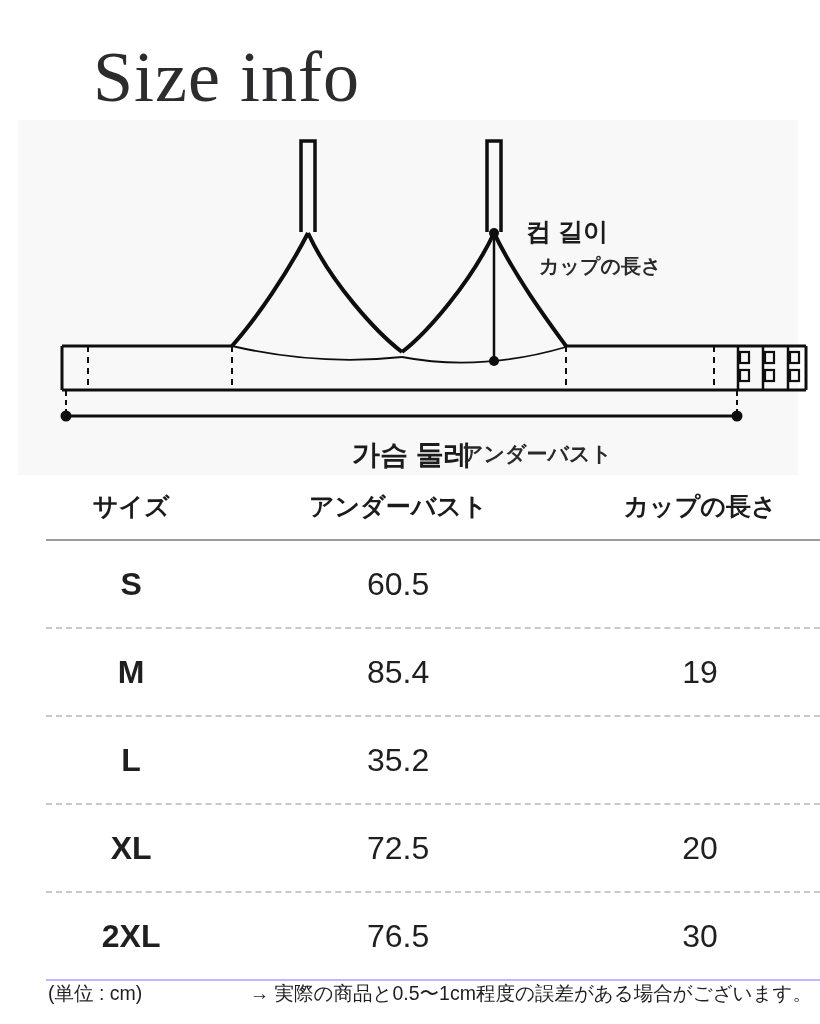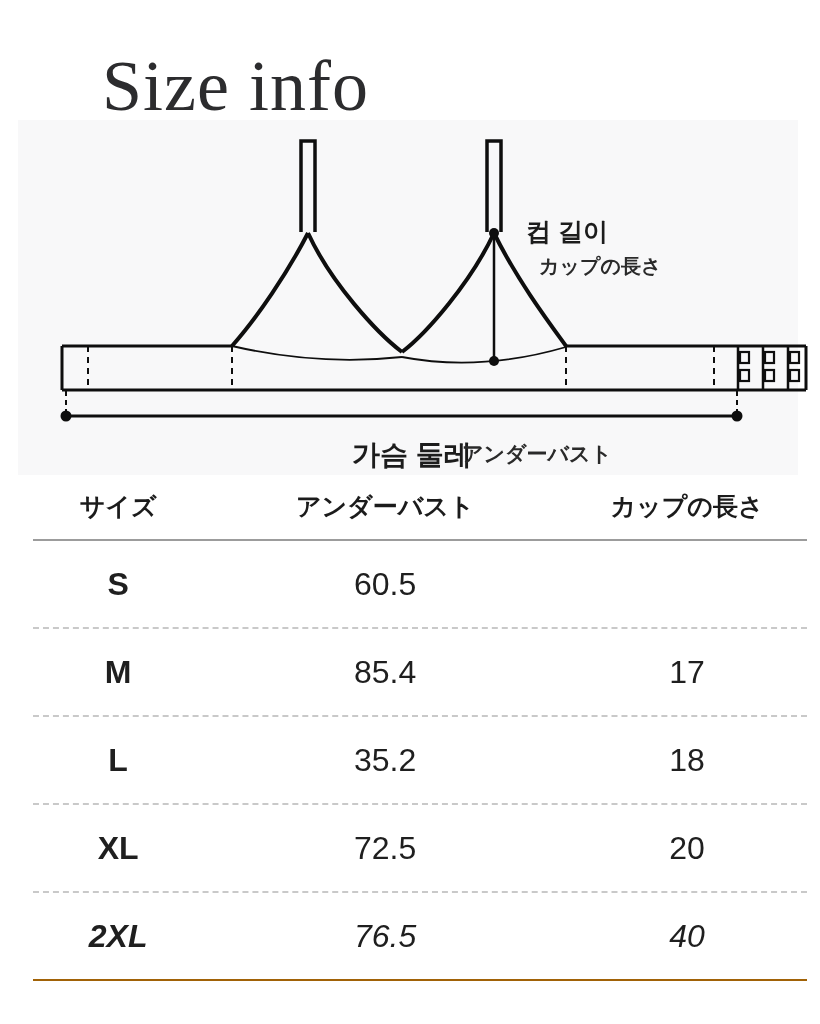--- a/index.html
+++ b/index.html
@@ -4,45 +4,45 @@
 <style>
   html,body{margin:0;padding:0;}
   body{
     width:820px;height:1024px;background:#ffffff;overflow:hidden;
     font-family:"Liberation Sans",sans-serif;color:#222222;position:relative;
   }
   .page{position:relative;width:820px;height:1024px;}
 
   
   .title{
-    position:absolute;left:92px;top:40px;margin:10px;
+    position:absolute;left:92px;top:40px;margin:1px;
     font-family:"Liberation Serif",serif;font-weight:400;
     font-size:72px;line-height:1.0;color:#2c2c2e;letter-spacing:1px;
   }
 
   
   .diagram{position:absolute;left:0;top:120px;width:820px;height:360px;}
   .diagram .stroke{stroke:#0e0e0e;fill:none;}
   .lbl-ko   {font:bold 25px "Liberation Sans",sans-serif;fill:#1c1c1c;}
   .lbl-ja   {font:bold 20px "Liberation Sans",sans-serif;fill:#2a2a2a;}
   .lbl-ko-lg{font:bold 28px "Liberation Sans",sans-serif;fill:#1c1c1c;}
   .lbl-ja2  {font:bold 21px "Liberation Sans",sans-serif;fill:#2a2a2a;}
 
   
-  .size-table{position:absolute;left:33px;top:486px;width:774px;}
+  .size-table{position:absolute;left:46px;top:486px;width:774px;}
   .t-grid{display:grid;grid-template-columns:22% 47% 31%;text-align:center;}
   .t-head{
     font-weight:bold;font-size:25px;color:#1b1b1b;
     padding:4px 0 16px 0;border-bottom:2px solid #9c9c9c;
   }
   .t-row{
     height:86px;align-items:center;font-size:32px;color:#1f1f1f;
     border-bottom:2px dashed #c9c9c9;
   }
-  .t-row:last-child{border-bottom:2px solid #a16207;font-style:italic;}
+  .t-row:last-child{border-bottom:2px solid #c4b5fd;}
   .t-row .size-cell{font-weight:bold;}
 
   
   .footer{
     position:absolute;left:38px;top:980px;width:774px;
     display:flex;justify-content:space-between;align-items:baseline;
     font-size:19.5px;color:#1f1f1f;
   }
   .footer .unit{padding-left:10px;}
 </style>
@@ -111,33 +111,36 @@
       <div>カップの長さ</div>
     </div>
 
     <div class="t-grid t-row">
       <div class="size-cell">S</div>
       <div>60.5</div>
     </div>
     <div class="t-grid t-row">
       <div class="size-cell">M</div>
       <div>85.4</div>
-      <div>17</div>
+      <div>19</div>
     </div>
     <div class="t-grid t-row">
       <div class="size-cell">L</div>
       <div>35.2</div>
-      <div>18</div>
     </div>
     <div class="t-grid t-row">
       <div class="size-cell">XL</div>
       <div>72.5</div>
       <div>20</div>
     </div>
     <div class="t-grid t-row">
       <div class="size-cell">2XL</div>
       <div>76.5</div>
-      <div>40</div>
+      <div>30</div>
     </div>
   </div>
 
+  <div class="footer">
+    <span class="unit">(単位 : cm)</span>
+    <span class="note">→ 実際の商品と0.5〜1cm程度の誤差がある場合がございます。</span>
+  </div>
 
 </div>
 
 </body></html>

